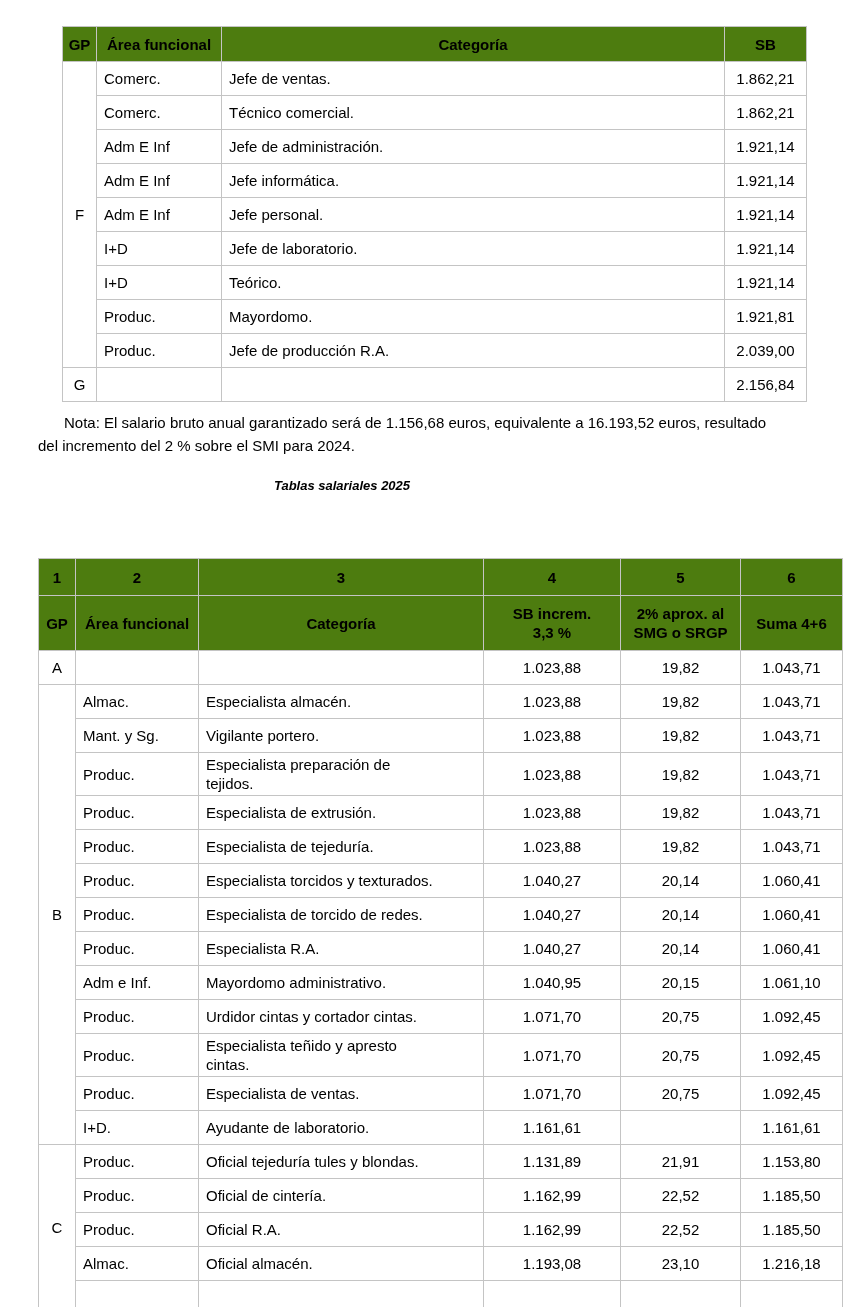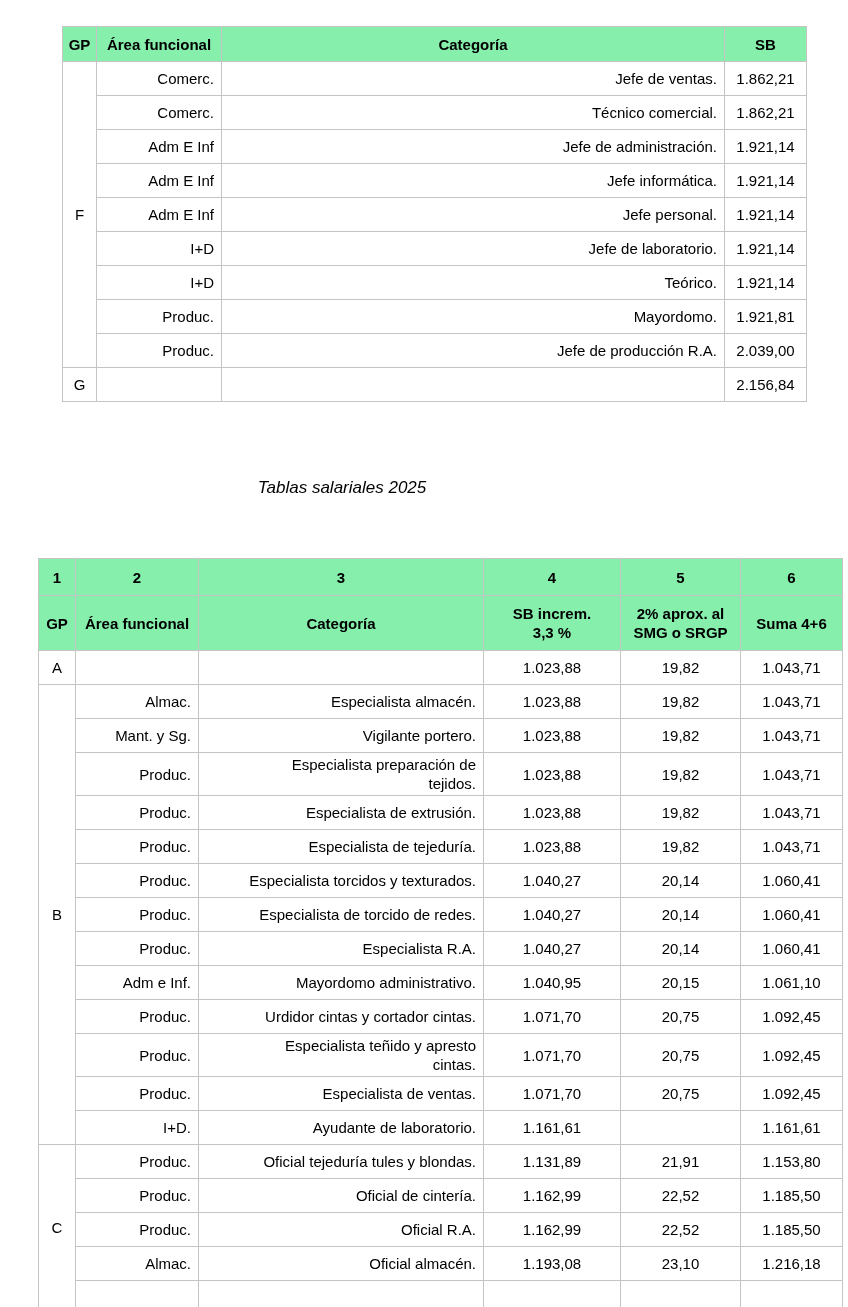--- a/index.html
+++ b/index.html
@@ -23,29 +23,29 @@
     position: absolute;
   }
   th, td {
     border: 1px solid #c4c4c4;
     font-size: 15px;
     line-height: 19px;
     vertical-align: middle;
     overflow: hidden;
   }
   th {
-    background: #86efac;
+    background: #4d7c0f;
     font-weight: bold;
     text-align: center;
     white-space: pre-line;
     padding: 2px 3px;
   }
   td { padding: 2px 7px; white-space: pre-line; }
   td.gp { text-align: center; padding: 2px 2px; }
-  td.left { text-align: right; }
+  td.left { text-align: left; }
   td.num { text-align: center; }
 
   
   #table1 { left: 62px; top: 26px; width: 744px; }
   #table1 thead tr { height: 35px; }
   #table1 tbody tr { height: 34px; }
 
   
   .note {
     position: absolute;
@@ -53,23 +53,23 @@
     font-size: 15px; line-height: 23px;
     text-align: justify;
     text-indent: 26px;
     white-space: pre-line;
   }
 
   .doc-title {
     position: absolute;
     left: 0; top: 478px; width: 684px;
     text-align: center;
-    font-size: 17px;
+    font-size: 13px;
     font-style: italic;
-    font-weight: normal;
+    font-weight: bold;
   }
   .doc-subtitle {
     position: absolute;
     left: 0; top: 518px; width: 848px;
     text-align: center;
     font-size: 16px;
     font-weight: normal;
   }
 
   
@@ -148,20 +148,22 @@
         </tr>
         <tr>
           <td class="gp" rowspan="1">G</td>
           <td class="left"></td>
           <td class="left"></td>
           <td class="num">2.156,84</td>
         </tr>
       </tbody>
   </table>
 
+  <p class="note">Nota: El salario bruto anual garantizado será de 1.156,68 euros, equivalente a 16.193,52 euros, resultado
+del incremento del 2 % sobre el SMI para 2024.</p>
 
   <h2 class="doc-title">Tablas salariales 2025</h2>
 
   <table id="table2">
     <colgroup>
       <col style="width:37px">
         <col style="width:123px">
         <col style="width:285px">
         <col style="width:137px">
         <col style="width:120px">

